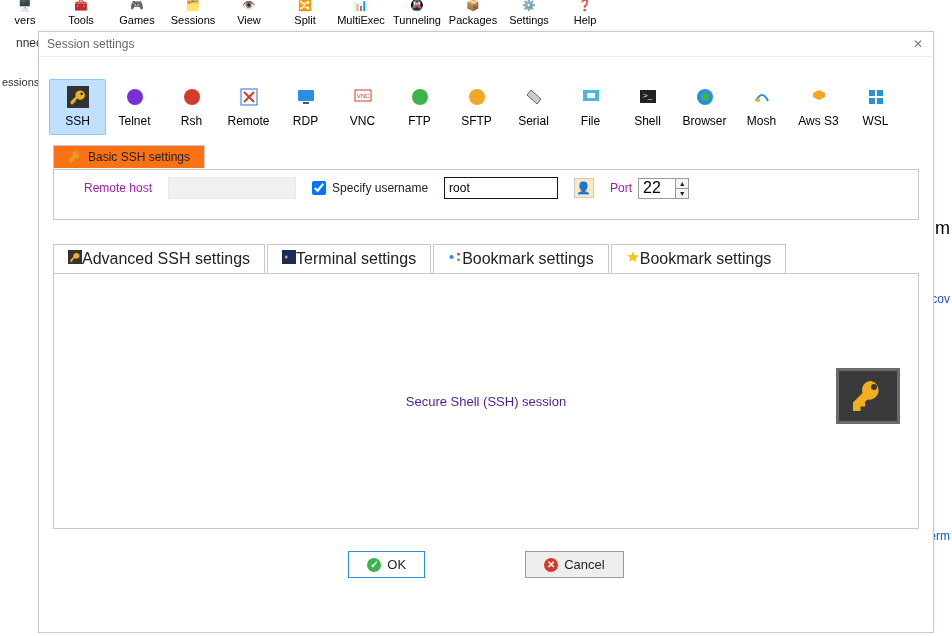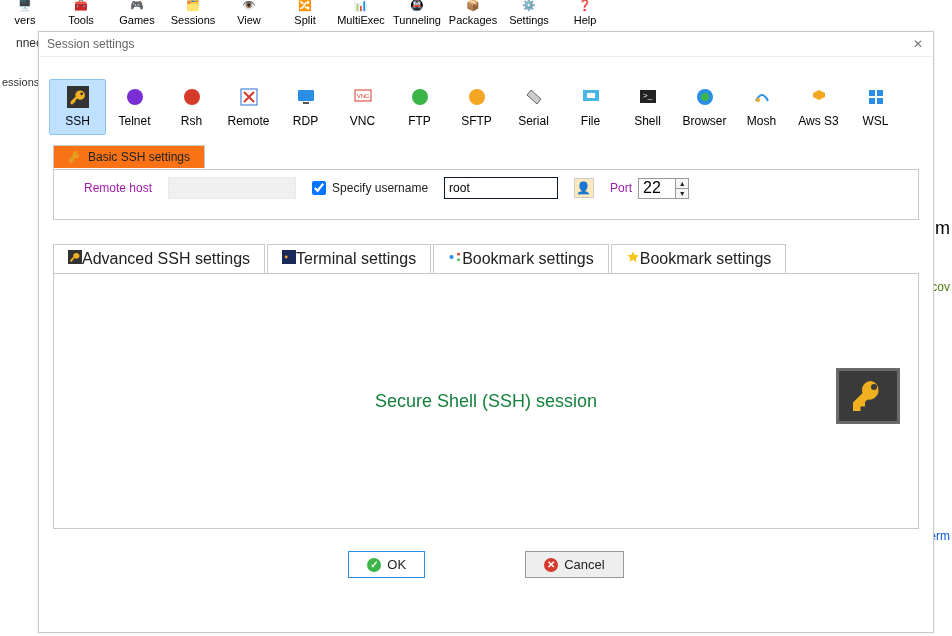--- a/index.html
+++ b/index.html
@@ -3,21 +3,21 @@
 <meta charset="utf-8">
 <style>
 html,body{margin:0;padding:0;font-family:"Segoe UI",Tahoma,sans-serif;font-size:12px;background:#fff;color:#222;width:952px;height:636px;overflow:hidden}
 .bg{position:absolute;inset:0;background:#fff}
 .main-toolbar{display:flex;gap:2px;padding:0 2px 2px;position:absolute;top:0;left:-4px}
 .tb-item{display:flex;flex-direction:column;align-items:center;width:54px;gap:2px;font-size:11px;color:#000;padding-top:2px}
 .tb-item .ico{width:22px;height:10px;display:flex;align-items:flex-end;justify-content:center}
 .bg-label{position:absolute;left:16px;top:36px;font-size:12px;color:#333}
 .bg-label2{position:absolute;left:2px;top:76px;font-size:11px;color:#333}
 .bg-right{position:absolute;right:2px;top:218px;font-size:18px;color:#000;font-weight:400}
-.bg-cov{position:absolute;right:2px;top:280px;color:#4d7c0f}
+.bg-cov{position:absolute;right:2px;top:292px;color:#1d4ed8}
 .bg-term{position:absolute;right:2px;bottom:93px;color:#0a5bd1}
 .dialog{position:absolute;left:38px;top:31px;width:894px;height:600px;border:1px solid #c9c9c9;background:#fff;box-shadow:0 0 4px rgba(0,0,0,.08)}
 .titlebar{height:24px;display:flex;align-items:center;padding:0 6px 0 8px;color:#666;font-size:12px;border-bottom:1px solid #eee}
 .titlebar .spacer{flex:1}
 .titlebar .close{width:18px;height:18px;display:flex;align-items:center;justify-content:center;color:#777;cursor:default}
 .sess-types{display:flex;gap:0;padding:22px 10px 6px}
 .stype{display:flex;flex-direction:column;align-items:center;width:55px;gap:6px;font-size:12px;color:#000;padding:6px 0;border:1px solid transparent;border-radius:2px}
 .stype.selected{background:#bfe0ff;border:1px solid #8cc6f6}
 .stype .ico{width:28px;height:22px;display:flex;align-items:center;justify-content:center;font-size:18px}
 .basic-pane{margin:20px 14px 0;border:1px solid #c9c9c9}
@@ -33,21 +33,21 @@
 .spin{display:flex;align-items:stretch;border:1px solid #9a9a9a}
 .spin input{border:0;width:28px;padding:0 4px;font-family:Liberation Sans, sans-serif;font-size:16px}
 .spin .btns{display:flex;flex-direction:column;border-left:1px solid #9a9a9a}
 .spin .btns div{width:12px;height:9px;font-size:7px;display:flex;align-items:center;justify-content:center;background:#f5f5f5;border-bottom:1px solid #9a9a9a}
 .spin .btns div:last-child{border-bottom:0}
 .usr-ico{width:18px;height:18px;border:1px solid #ccc;background:#ffe8bc;display:flex;align-items:center;justify-content:center;font-size:12px}
 .sub-tabs{display:flex;margin:24px 14px 0;gap:2px}
 .sub-tab{display:flex;align-items:flex-start;border:1px solid #c9c9c9;border-bottom:0;padding:5px 14px;background:#fff;font-size:16px}
 .sub-tab.active{background:#fff}
 .adv-pane{margin:0 14px;border:1px solid #c9c9c9;height:254px;position:relative;display:flex;align-items:center;justify-content:center}
-.adv-pane .desc{font-size:18px;color:#15803d}
+.adv-pane .desc{font-size:13px;color:#4c1d95}
 .adv-pane .keybox{position:absolute;right:18px;top:94px;width:58px;height:50px;background:#3a3a3a;border:3px solid #6b6b6b;display:flex;align-items:center;justify-content:center}
 .btn-row{display:flex;justify-content:center;gap:100px;margin-top:22px}
 .btn{display:flex;align-items:center;gap:6px;border:1px solid #2c8fe2;background:#fff;padding:5px 18px;font-size:13px}
 .btn.cancel{border:1px solid #9a9a9a;background:#eee}
 .btn .dot{width:14px;height:14px;border-radius:50%;display:flex;align-items:center;justify-content:center;color:#fff;font-size:10px;font-weight:bold}
 .btn.ok .dot{background:#3bb54a}
 .btn.cancel .dot{background:#d63a2a}
 svg{display:block}
 .key-ico{color:#f0b020}
 </style>

